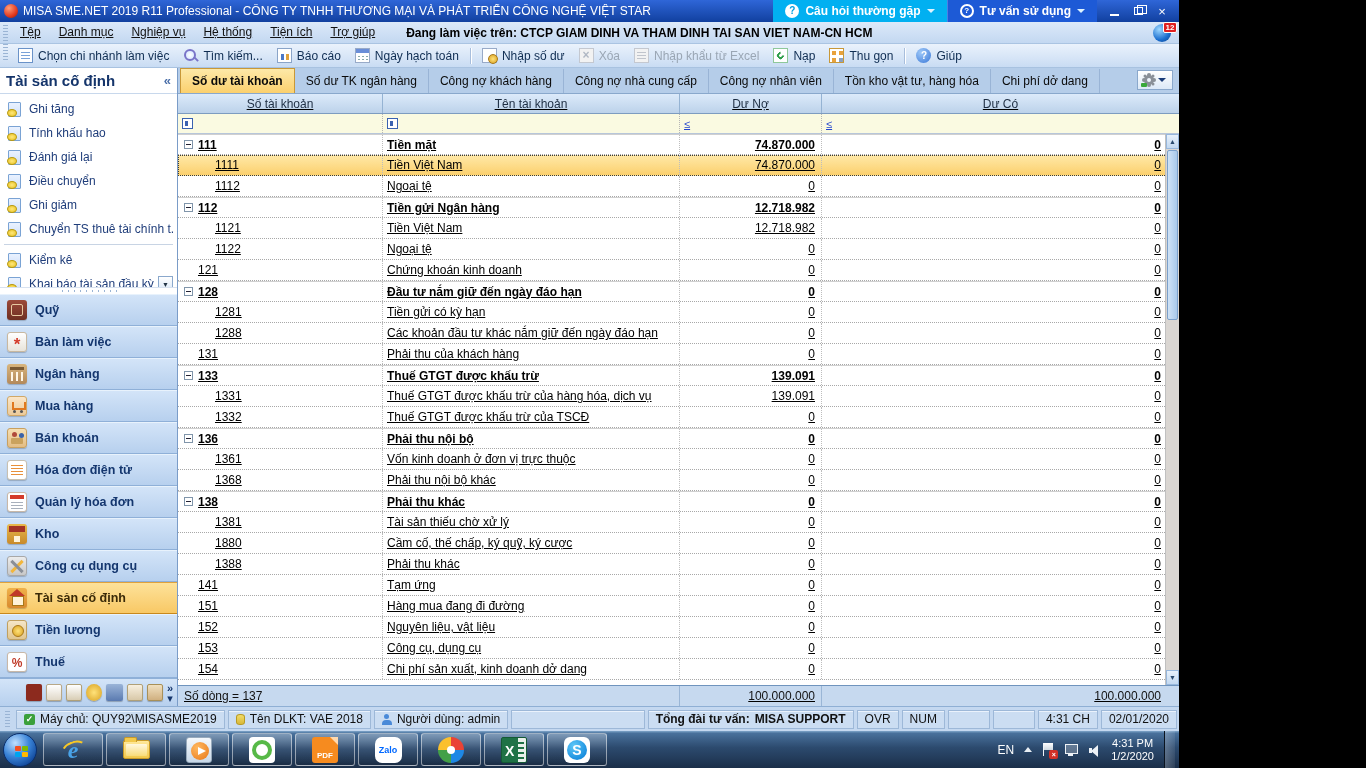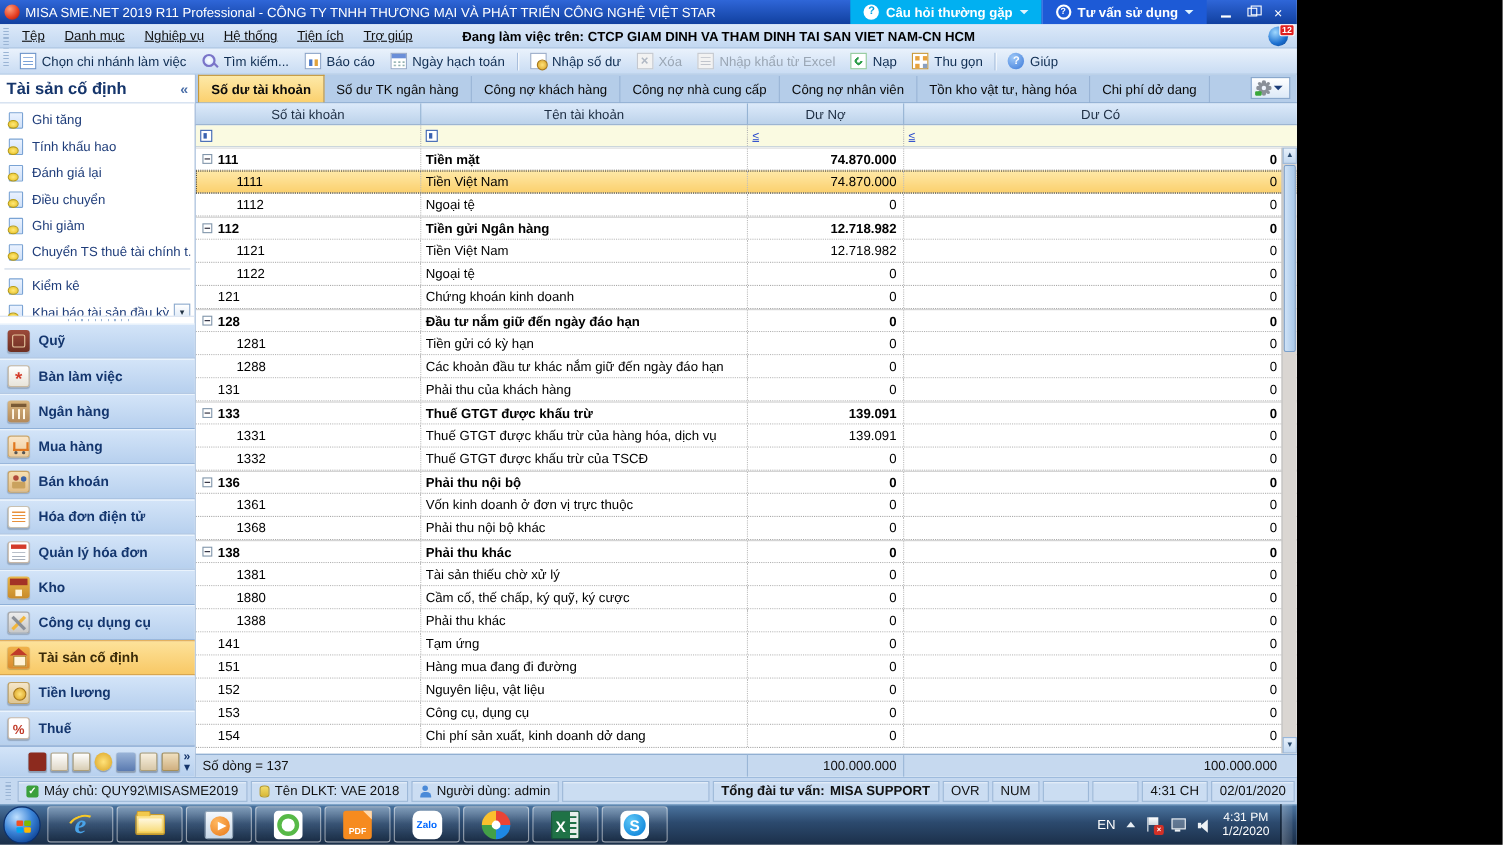--- a/index.html
+++ b/index.html
@@ -21,21 +21,21 @@
   .win-btns { display:flex; align-items:center; gap:2px; padding:0 6px; }
   .wbtn { width:22px; height:16px; display:flex; align-items:center; justify-content:center; color:#fff; font-size:13px; }
   .min-glyph { width:9px; height:2px; background:#fff; margin-top:7px; }
   .restore-glyph { width:9px; height:8px; border:1px solid #fff; position:relative; background:transparent; }
   .restore-glyph::before { content:""; position:absolute; left:2px; top:-3px; width:8px; height:7px; border:1px solid #fff; }
 
   
   .menubar { height:22px; background:linear-gradient(180deg,#dce9f9,#c3d8f1); display:flex; align-items:center; position:relative; border-bottom:1px solid #aac4e2; }
   .grip { width:5px; height:16px; margin:0 3px; background:repeating-linear-gradient(180deg,#9ab4d4 0 1px,transparent 1px 3px); }
   .menu-item { padding:0 9px; line-height:21px; color:#111; cursor:default;text-decoration:underline; }
-  .working { margin-left:36px; font-weight:700; color:#000; white-space:nowrap; }
+  .working { margin-left:22px; font-weight:700; color:#000; white-space:nowrap; }
   .notif { position:absolute; right:8px; top:2px; width:18px; height:18px; border-radius:50%; background:radial-gradient(circle at 35% 30%,#9fd8ff,#1b6fd0 60%,#0b3f88); }
   .notif .badge { position:absolute; right:-6px; top:-2px; min-width:14px; height:11px; background:#e02020; border:1px solid #fff; border-radius:2px; color:#fff; font:700 8px/10px "Liberation Sans",sans-serif; text-align:center; padding:0 1px; }
 
   
   .toolbar { height:24px; background:linear-gradient(180deg,#eaf2fc,#c9dcf3); display:flex; border-bottom:1px solid #a8c2e0; }
   .tbtn { display:flex; align-items:center; padding:0 7px; height:22px; color:#0f2d52; white-space:nowrap; cursor:default; }
   .tbtn.disabled { color:#9aa6b4; }
   .tsep { width:1px; height:16px; background:#a8bedc; margin:0 4px; box-shadow:1px 0 0 #fff; }
   .tico { width:15px; height:15px; margin-right:5px; position:relative; flex:none; }
   [data-name="branch-document-icon"] { background:#fff; border:1px solid #6a92c8; }
@@ -124,21 +124,21 @@
   .tab { padding:0 11px; line-height:24px; color:#0a0a0a; border-right:1px solid rgba(120,150,190,.45); cursor:default; white-space:nowrap; }
   .tab.active { background:linear-gradient(180deg,#fde9a8,#fbd06e); font-weight:700; border:1px solid #c89838; border-bottom:none; }
   .gear-btn { margin:0 6px 3px auto; width:36px; height:20px; border:1px solid #8aa8cc; background:linear-gradient(#fff,#dce9f7); display:flex; align-items:center; justify-content:center; gap:4px; }
   .gear { width:10px; height:10px; border-radius:50%; background:#8a9098; position:relative;
           box-shadow:0 -5px 0 -3px #8a9098,0 5px 0 -3px #8a9098,-5px 0 0 -3px #8a9098,5px 0 0 -3px #8a9098,4px -4px 0 -3.5px #8a9098,-4px 4px 0 -3.5px #8a9098,4px 4px 0 -3.5px #8a9098,-4px -4px 0 -3.5px #8a9098; }
   .gear::after { content:""; position:absolute; inset:3px; border-radius:50%; background:#eef4fc; }
   .gear::before { content:""; position:absolute; left:-3px; bottom:-2px; width:6px; height:4px; background:#3aa83a; border-radius:1px; }
   .gear-drop { width:0; height:0; border-left:4px solid transparent; border-right:4px solid transparent; border-top:4px solid #1a3c78; }
 
   
-  .grid { flex:1; display:flex; flex-direction:column; min-height:0; }
+  .grid { flex:1; display:flex; flex-direction:column; min-height:0;text-decoration:underline; }
   .g-header { height:20px; display:flex; background:linear-gradient(180deg,#dceafa,#bcd2ea); border-bottom:1px solid #7d9cc0; color:#1d2d42; }
   .gh { display:flex; align-items:center; justify-content:center; border-right:1px solid #95b3d3; font-size:12px; }
   .gh:last-child { border-right:none; }
   .c1 { width:205px; flex:none; } .c2 { width:297px; flex:none; } .c3 { width:142px; flex:none; } .c4 { flex:1; min-width:0; }
   .g-filter { height:20px; display:flex; background:#fbfbдcd; background:#fafae1; border-bottom:1px solid #b7c6da; }
   .gf { display:flex; align-items:center; padding:0 4px; border-right:1px dotted #b5b5b5; }
   .gf:last-child { border-right:none; }
   .fbox { width:11px; height:11px; border:1px solid #3a62b0; background:#fff; position:relative; }
   .fbox::after { content:""; position:absolute; left:2px; top:2px; bottom:2px; width:3px; background:#3a62b0; }
   .f-op { color:#2244cc; text-decoration:underline; font-size:11px; }

